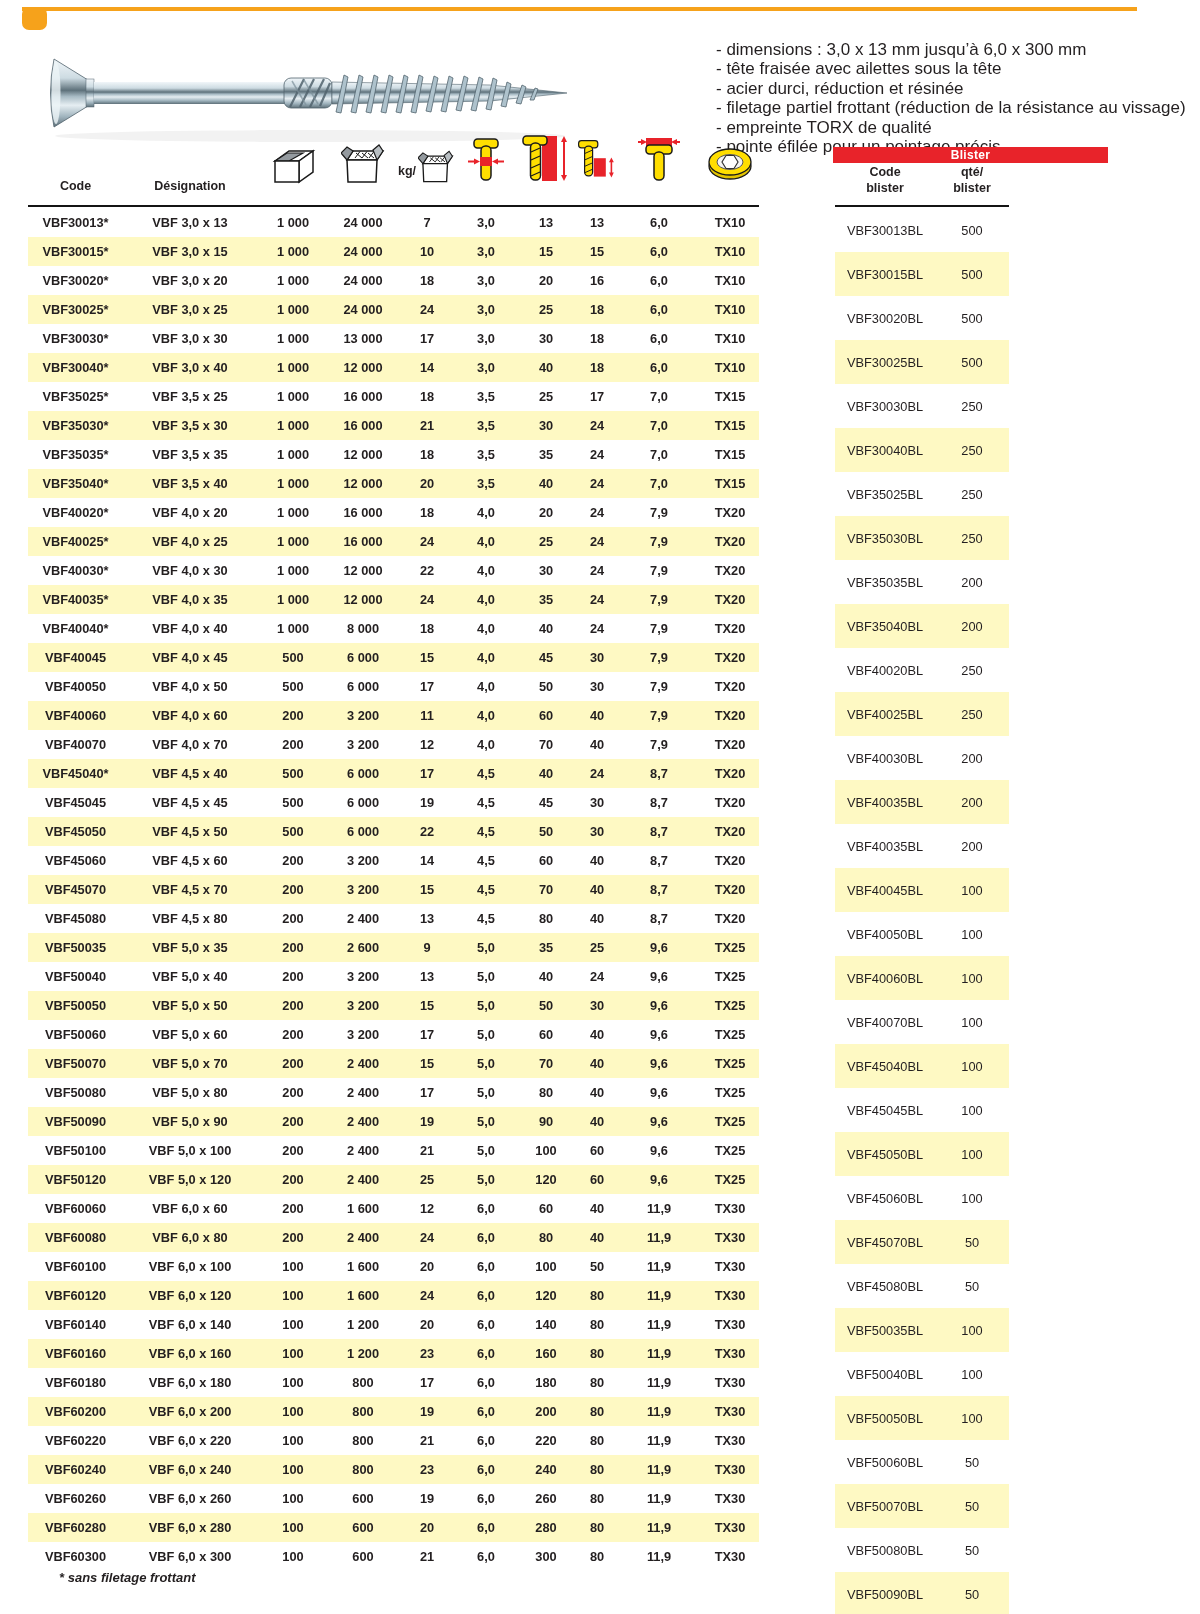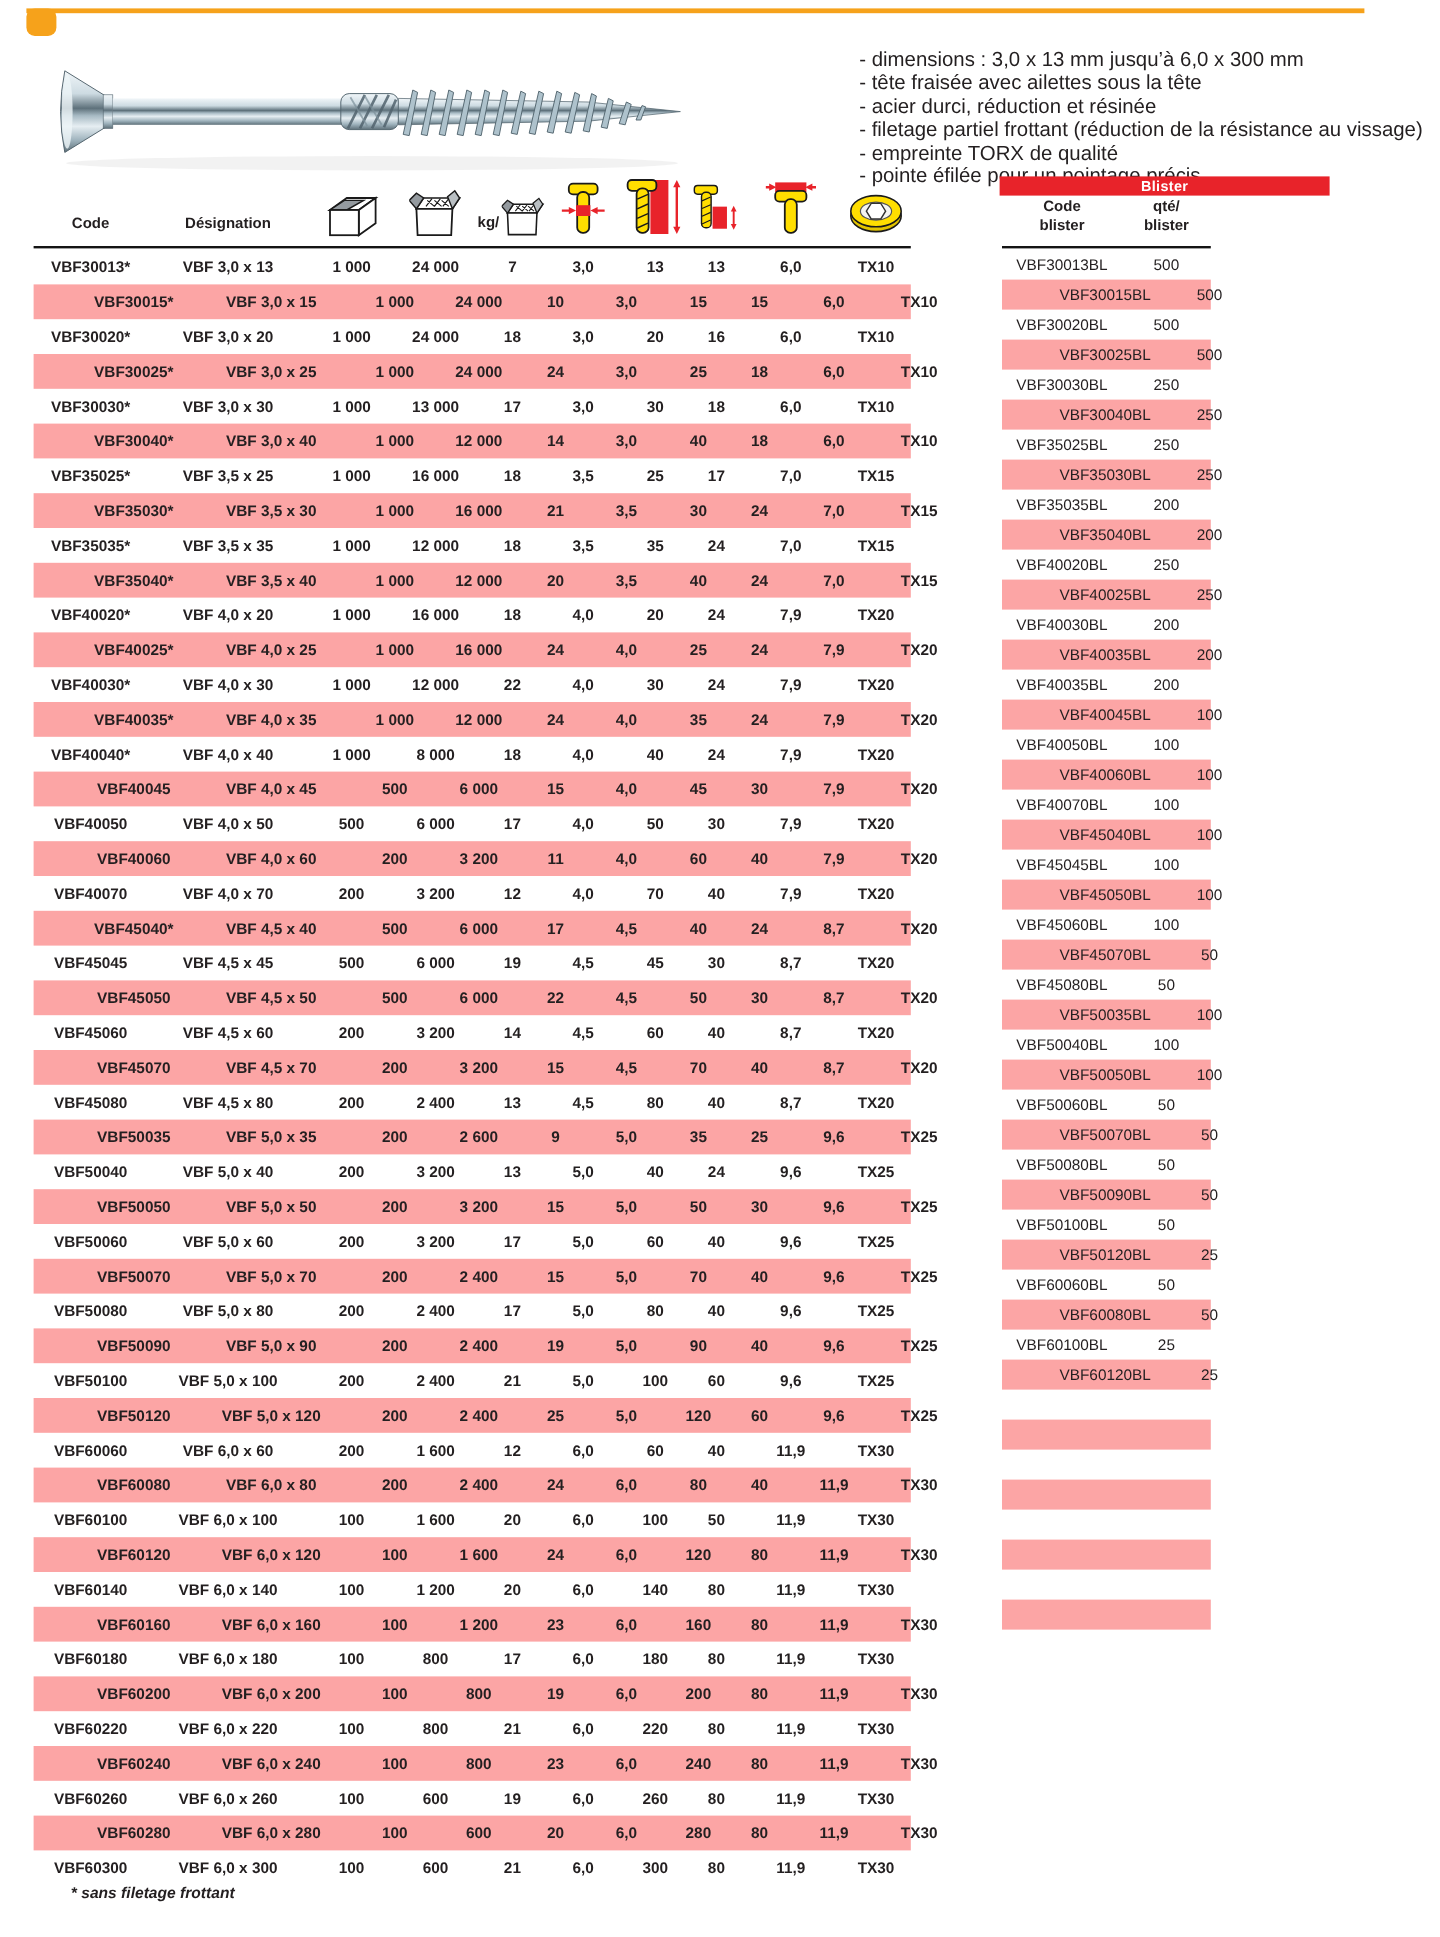--- a/index.html
+++ b/index.html
@@ -13,21 +13,21 @@
   .page-title{position:absolute;left:48px;top:10px;font-size:16.5px;font-weight:bold;letter-spacing:.2px;white-space:nowrap;}
   .screw-art{position:absolute;left:30px;top:45px;}
   .features{position:absolute;left:700px;top:24px;margin:16px;padding:0;list-style:none;
     font-size:17px;line-height:19.4px;white-space:nowrap;}
   
   .hdr-label{position:absolute;top:170px;height:32px;display:flex;align-items:center;justify-content:center;
     font-weight:bold;font-size:12.5px;}
   .hdr-code{left:28px;width:95px;}
   .hdr-desig{left:123px;width:134px;}
   .icon-col{position:absolute;top:152px;height:52px;display:flex;align-items:flex-end;justify-content:center;
-    padding-bottom:6px;box-sizing:border-box;}
+    padding-bottom:20px;box-sizing:border-box;}
   .ic-box{left:257px;width:72px;}
   .ic-carton{left:329px;width:68px;}
   .ic-kg{left:391px;width:70px;gap:2px;}
   .ic-dia{left:457px;width:58px;}
   .ic-len{left:515px;width:62px;}
   .ic-thr{left:577px;width:40px;}
   .ic-head{left:617px;width:84px;}
   .ic-torx{left:701px;width:58px;}
   .kg-txt{font-weight:bold;font-size:12.5px;padding-bottom:6px;}
   .rule-main{position:absolute;left:28px;top:205px;width:731px;height:2px;background:#141414;}
@@ -36,22 +36,22 @@
   .blister-bar{position:absolute;left:833px;top:147px;width:275px;height:16px;background:#E8232A;
     color:#fff;font-weight:bold;font-size:12px;display:flex;align-items:center;justify-content:center;letter-spacing:.3px;}
   .hdr-b{position:absolute;top:165px;text-align:center;font-weight:bold;font-size:12.5px;line-height:15.5px;}
   .hdr-bcode{left:835px;width:100px;}
   .hdr-bqty{left:935px;width:74px;}
   
   .rows-main{position:absolute;left:28px;top:208px;width:731px;font-weight:bold;}
   .trow{display:grid;grid-template-columns:95px 134px 72px 68px 60px 58px 62px 40px 84px 58px;
     height:29px;align-items:center;text-align:center;font-size:12.8px;}
   .rows-blister{position:absolute;left:835px;top:208px;width:174px;}
-  .brow{display:grid;grid-template-columns:100px 74px;height:25px;align-items:center;text-align:center;font-size:12.8px;}
-  .shade{background:#fca5a5;padding-left:36px;}
+  .brow{display:grid;grid-template-columns:100px 74px;height:44px;align-items:center;text-align:center;font-size:12.8px;}
+  .shade{background:#fef9c3;}
   .footnote{position:absolute;left:59px;top:1570px;font-size:13px;font-weight:bold;font-style:italic;}
   svg{display:block;}
 </style>
 </head>
 <body>
 
 <div class="page">
 
   <div class="top-rule"></div>
   <div class="orange-tab"></div>

